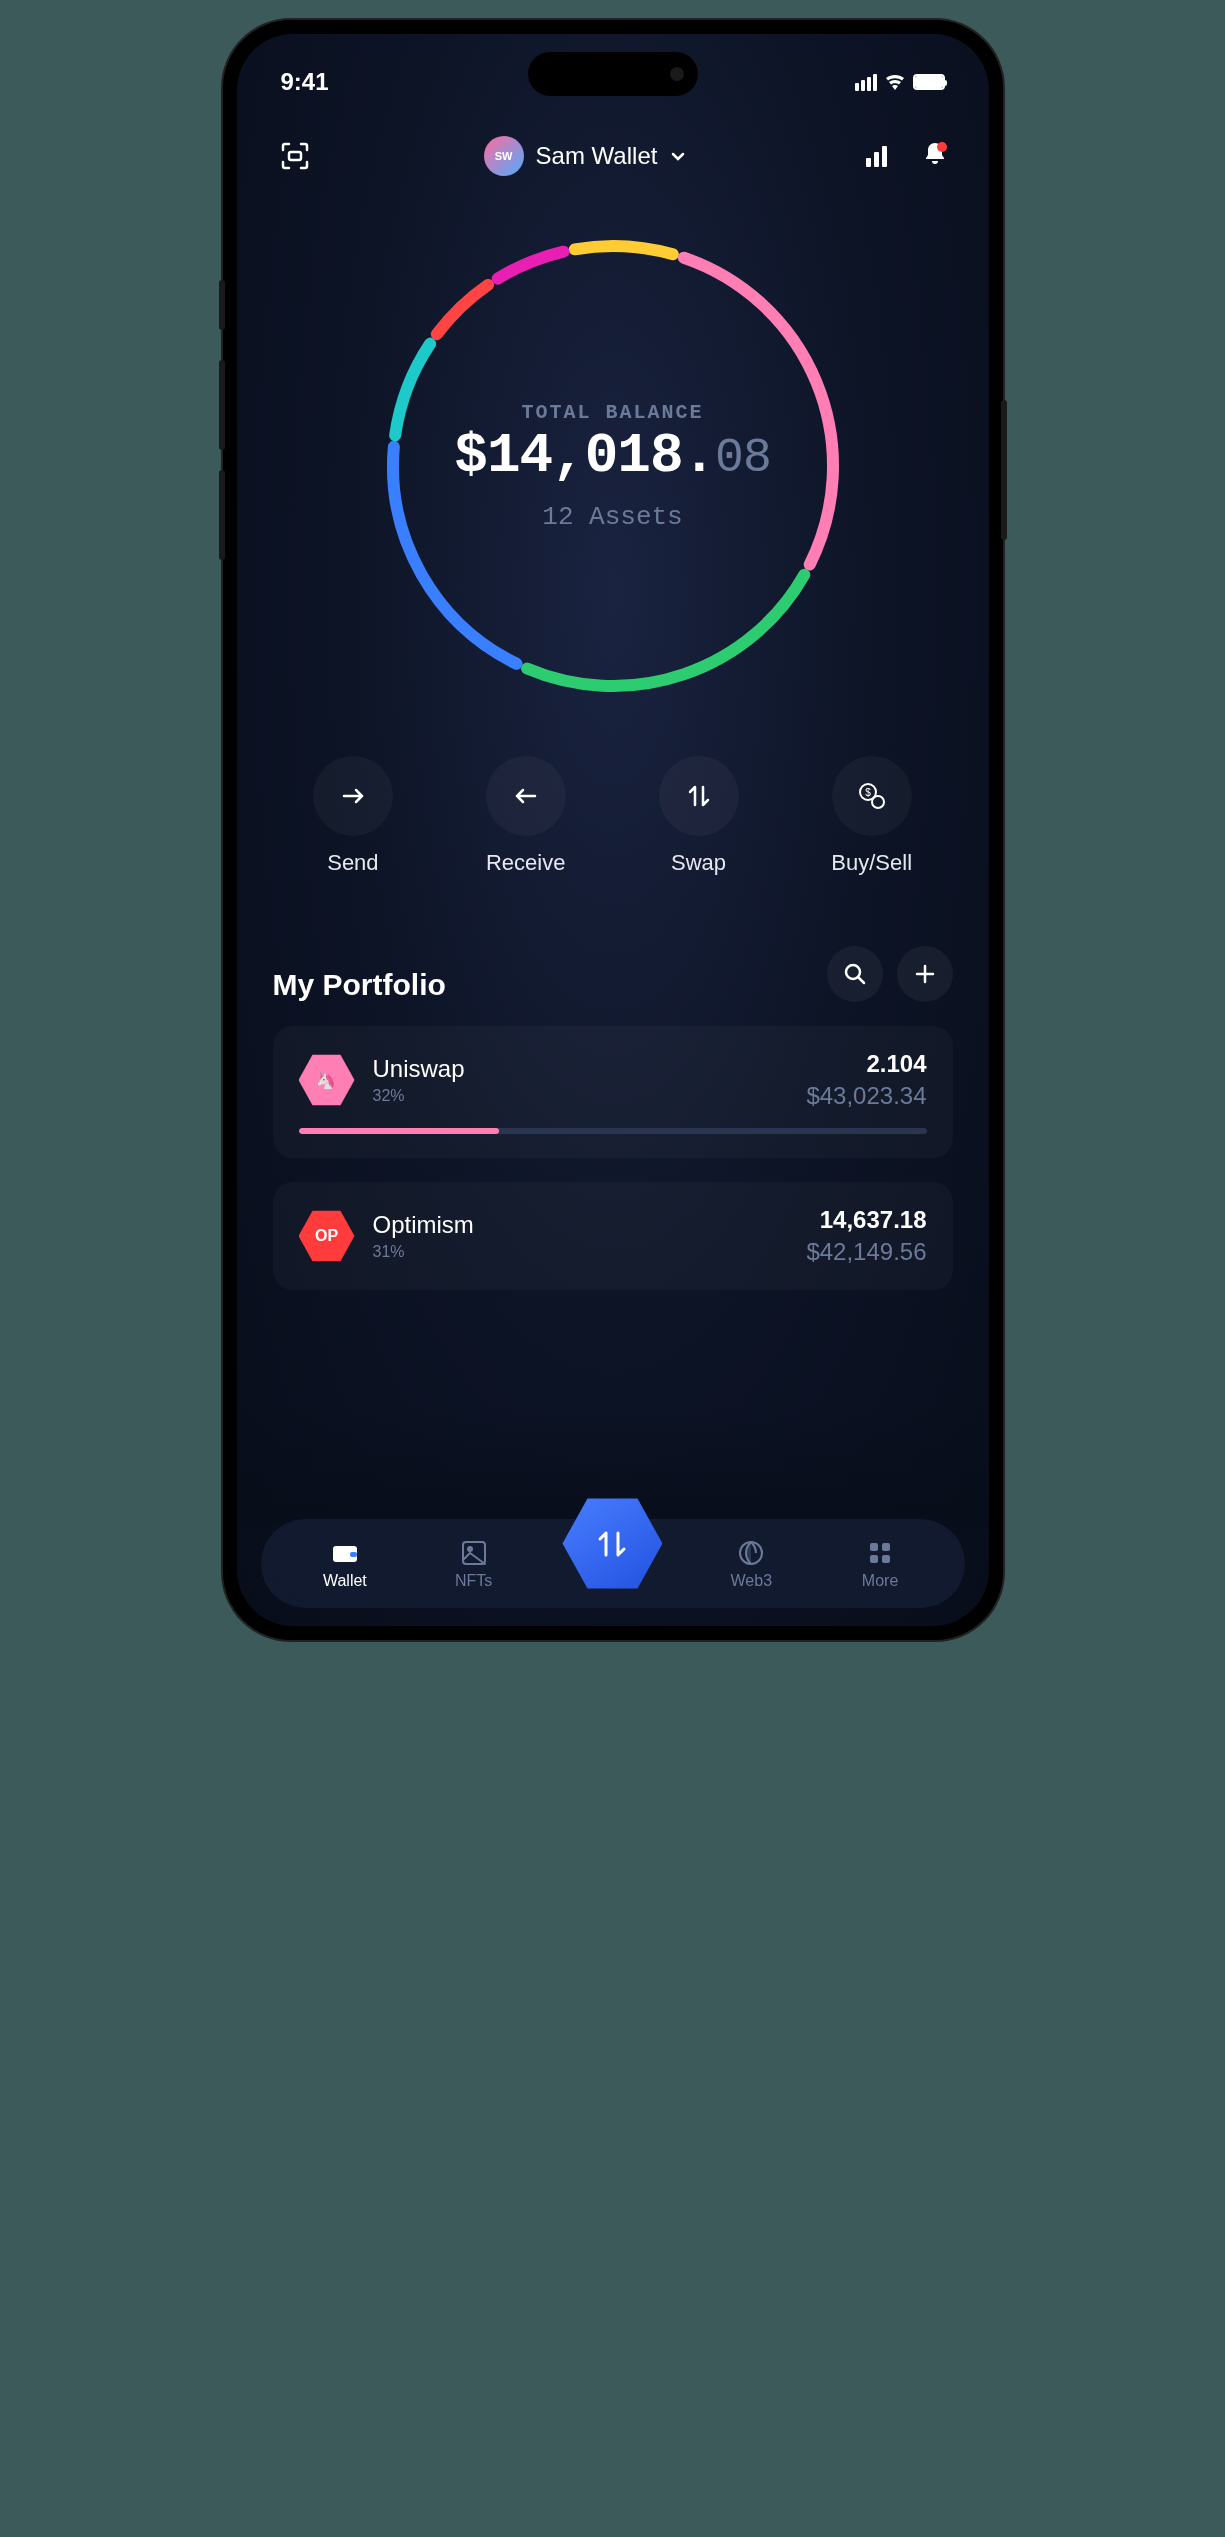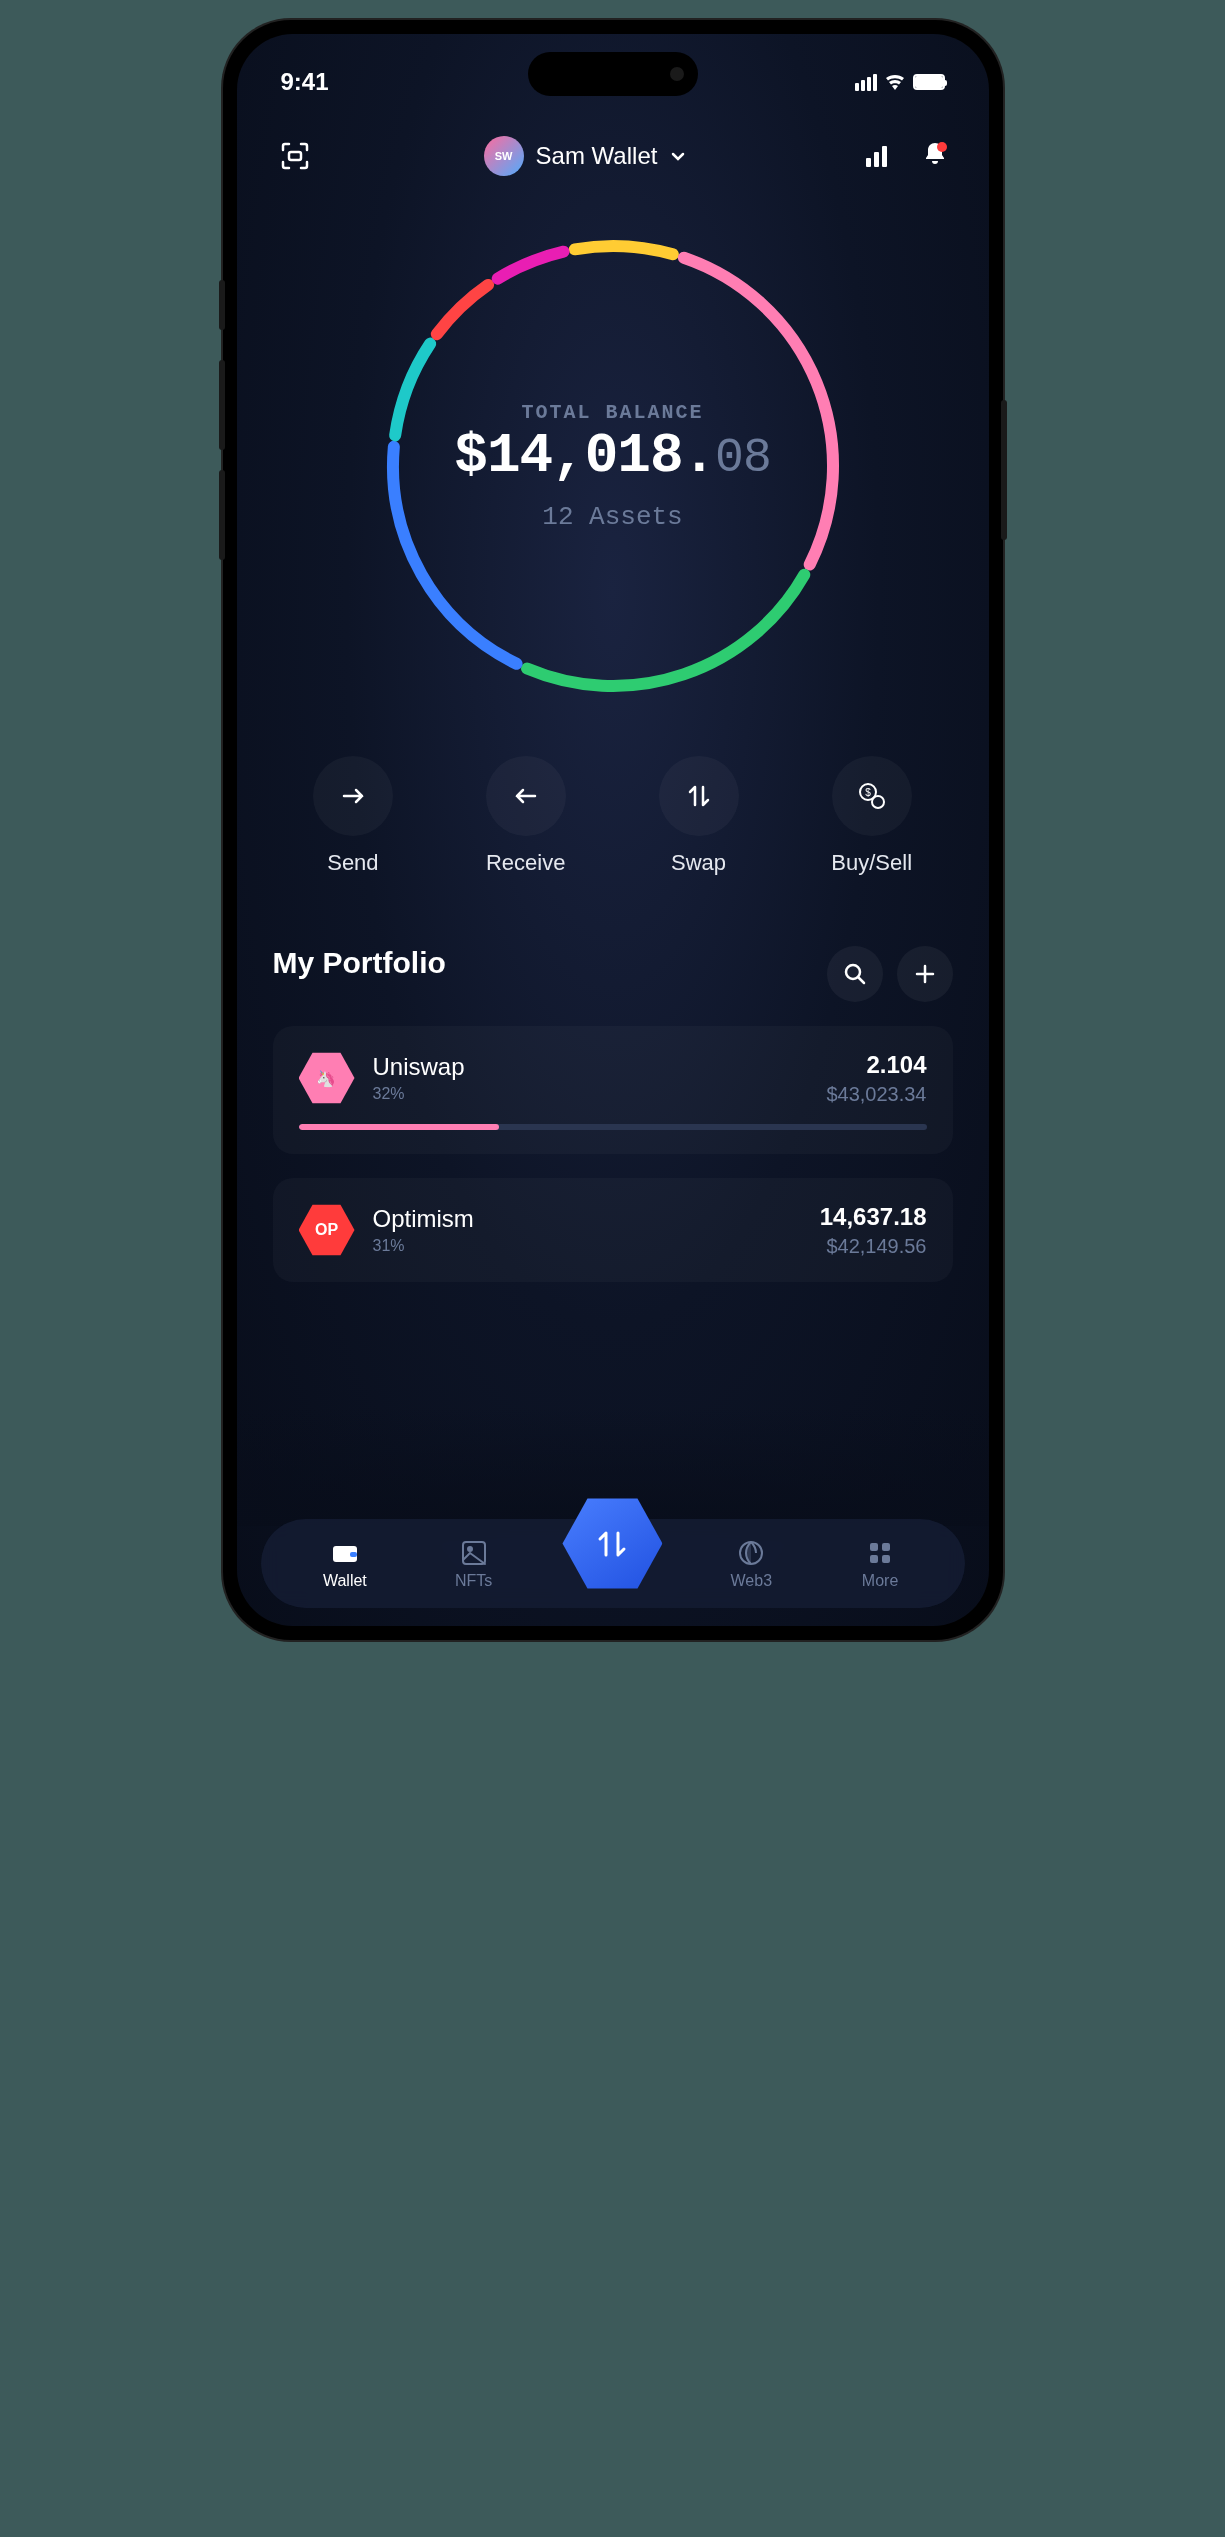--- a/index.html
+++ b/index.html
@@ -153,21 +153,21 @@
   background: rgba(255,255,255,0.04);
   display: flex;
   align-items: center;
   justify-content: center;
 }
 .action-label { font-size: 22px; color: #e5e8ef; }
 
 .portfolio-section { padding: 50px 36px 0; }
 .portfolio-header {
   display: flex;
-  align-items: flex-start;
+  align-items: flex-end;
   justify-content: space-between;
 }
 .portfolio-title { font-size: 30px; font-weight: 600; }
 .portfolio-actions { display: flex; gap: 14px; }
 .icon-circle {
   width: 56px;
   height: 56px;
   border-radius: 50%;
   background: rgba(255,255,255,0.05);
   display: flex;
@@ -203,21 +203,21 @@
   inset: 0;
   clip-path: polygon(25% 5%, 75% 5%, 100% 50%, 75% 95%, 25% 95%, 0% 50%);
   border-radius: 8px;
 }
 .asset-icon span { position: relative; z-index: 1; }
 .asset-info { flex: 1; }
 .asset-name { font-size: 24px; font-weight: 500; }
 .asset-pct { font-size: 16px; color: #6b7a99; margin-top: 4px; }
 .asset-values { text-align: right; }
 .asset-amount { font-size: 24px; font-weight: 600; }
-.asset-usd { font-size: 20px; color: #6b7a99; margin-top: 4px; }
+.asset-usd { font-size: 24px; color: #6b7a99; margin-top: 4px; }
 .asset-bar {
   height: 6px;
   background: #2a3550;
   border-radius: 3px;
   margin-top: 18px;
   overflow: hidden;
 }
 .asset-bar-fill {
   height: 100%;
   border-radius: 3px;

